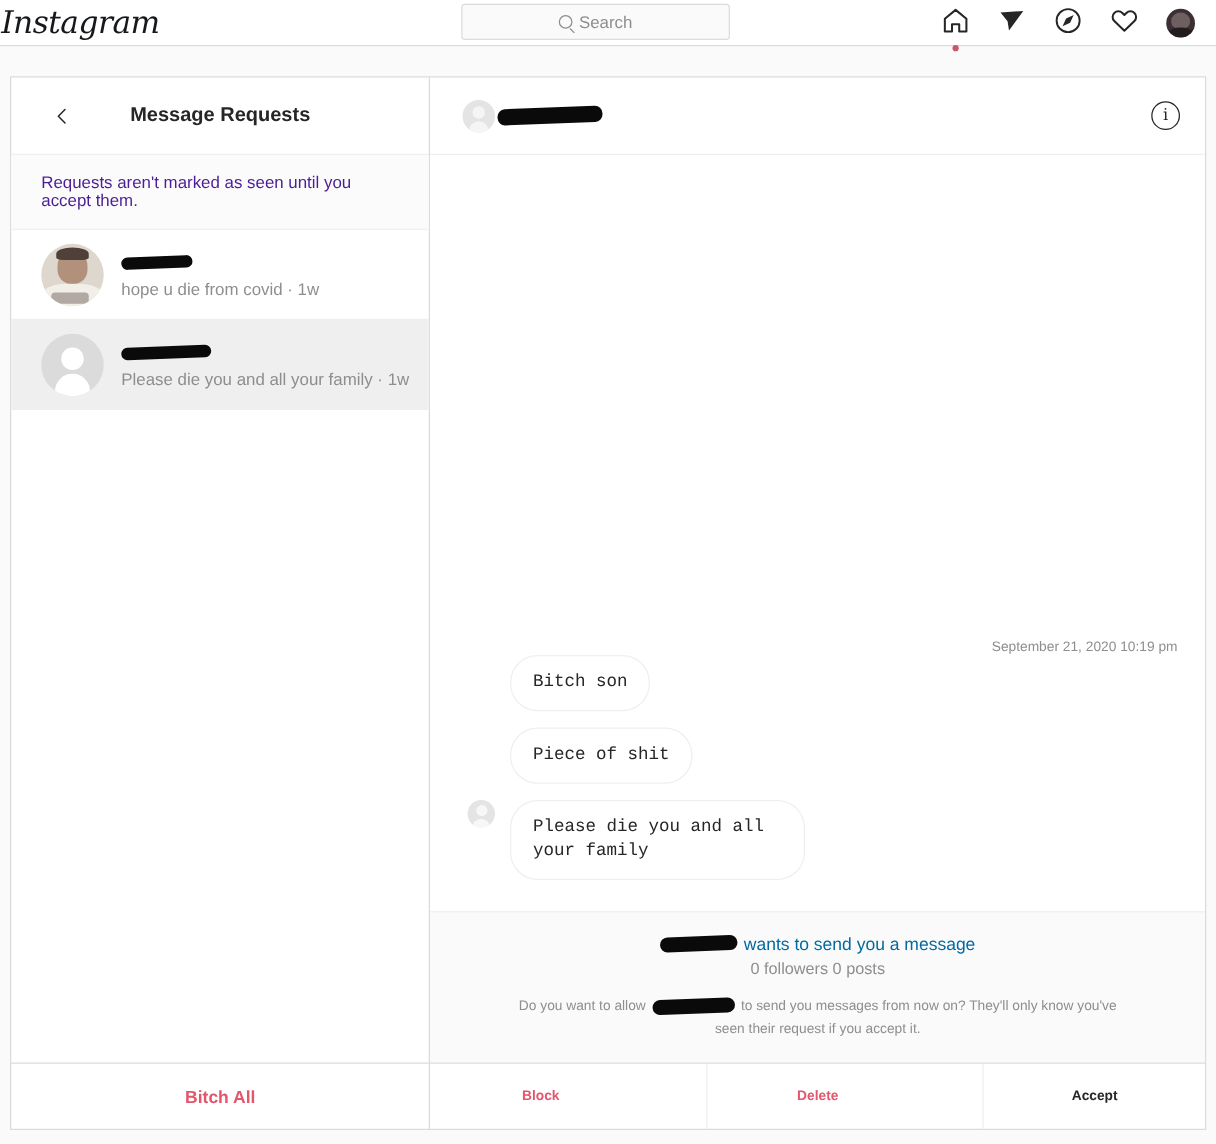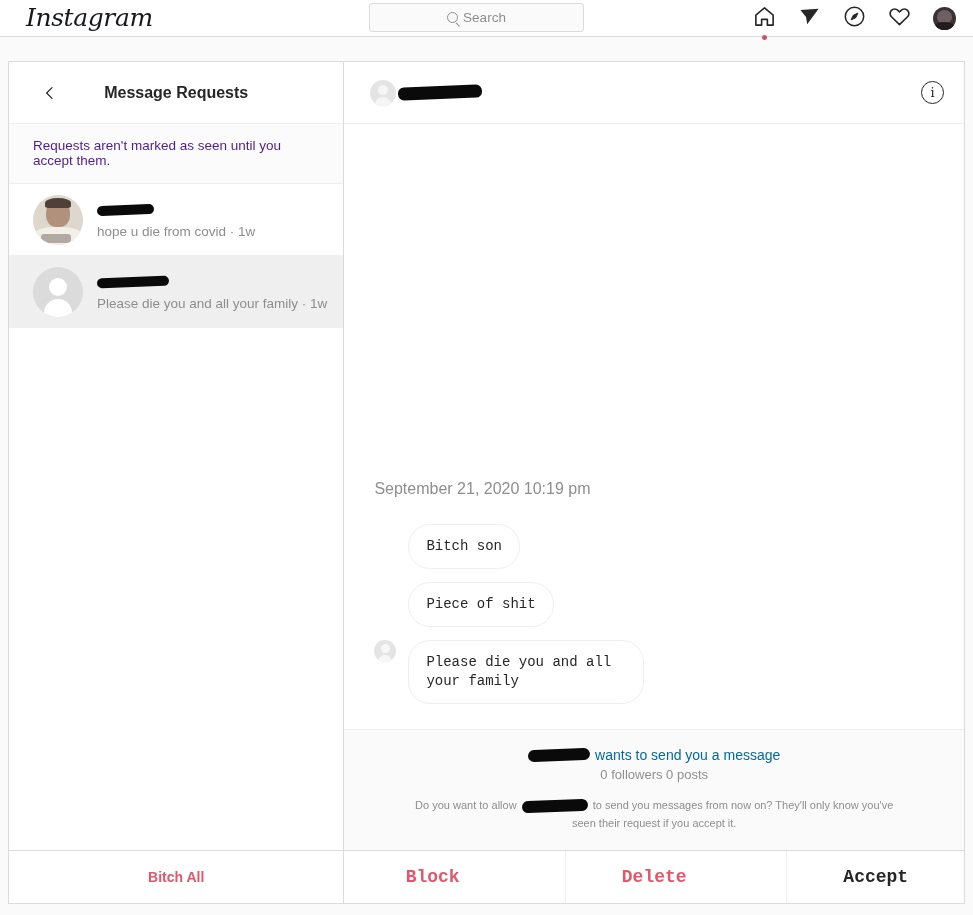--- a/index.html
+++ b/index.html
@@ -17,21 +17,21 @@
     position: absolute;
     top: 0; left: 0;
     width: 973px;
     height: 37px;
     background: #ffffff;
     border-bottom: 1px solid #dbdbdb;
   }
 
   #logo {
     position: absolute;
-    left: 26px;
+    left: 1px;
     top: 3px;
     font-family: "DejaVu Serif", serif;
     font-size: 25px;
     font-style: italic;
     color: #16181b;
     letter-spacing: -0.4px;
   }
 
   #searchbox {
     position: absolute;
@@ -324,24 +324,23 @@
     flex: 1 1 auto;
     overflow: hidden;
     padding: 0 22px 0 30px;
     display: flex;
     flex-direction: column;
     justify-content: flex-end;
     padding-bottom: 12px;
   }
 
   #date-sep {
-    text-align: left;
-    font-size: 16px;
+    text-align: right;
+    font-size: 11px;
     color: #8e8e8e;
-    margin-bottom: 26px;
   }
 
   .msg-row {
     display: flex;
     margin-bottom: 13px;
     font-family: Liberation Mono, monospace;
   }
   .msg-gutter { width: 34px; flex: none; }
   .bub-av {
     width: 22px; height: 22px;
@@ -409,26 +408,26 @@
     height: 53px;
     border-top: 1px solid #dbdbdb;
     display: flex;
     align-items: stretch;
   }
   .act {
     flex: 1 1 0;
     display: flex;
     align-items: center;
     justify-content: center;
-    font-size: 18px;
+    font-size: 11px;
     font-weight: bold;
     cursor: pointer;
     border: none;
     background: none;
-    font-family: Liberation Mono, monospace;
+    font-family: Liberation Sans, sans-serif;
   }
   .act + .act { border-left: 1px solid #efefef; margin-left: 44px; }
   .act-red { color: #e2576b; }
   .act-dark { color: #262626; }
 </style>
 </head>
 <body>
 
 <div id="topnav">
 

